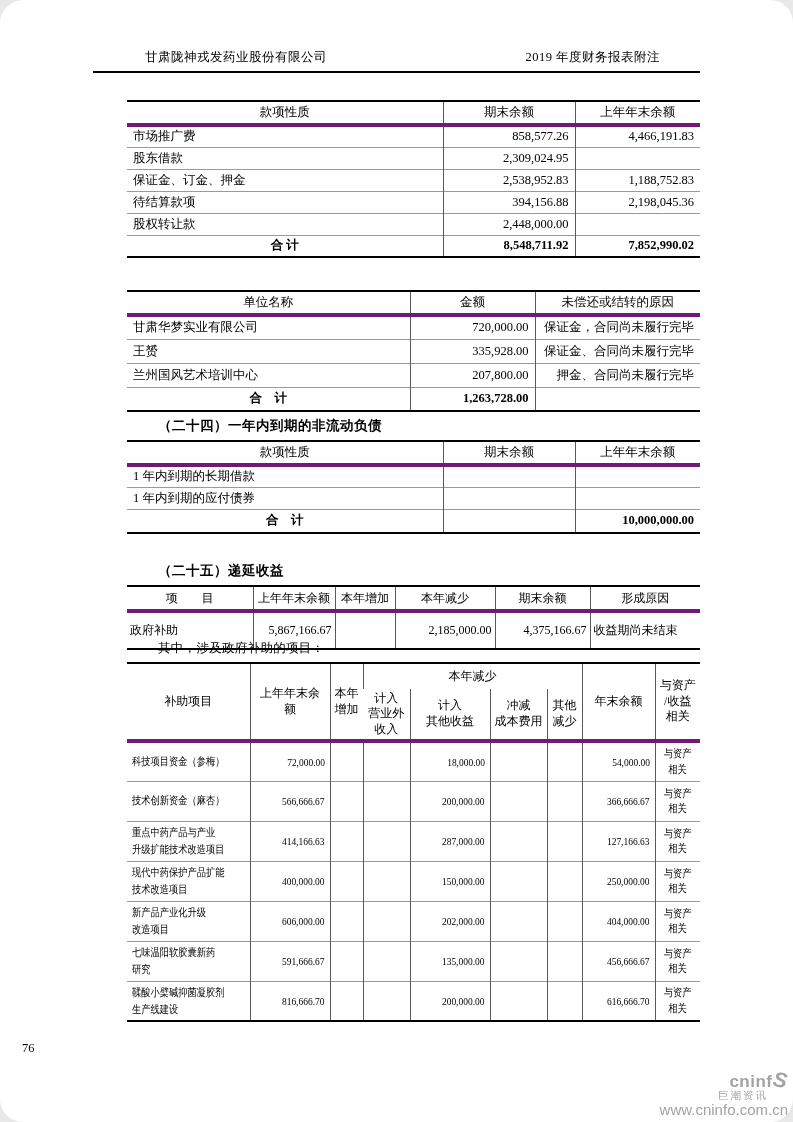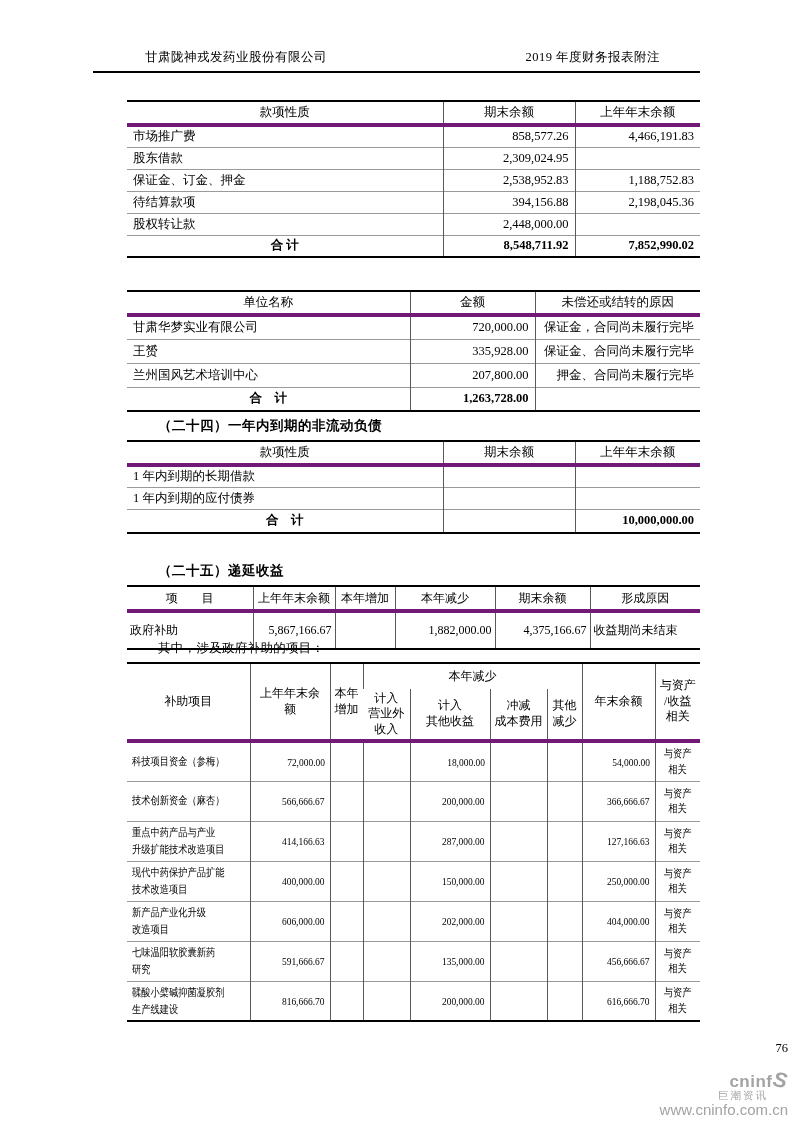--- a/index.html
+++ b/index.html
@@ -1,17 +1,17 @@
 <!DOCTYPE html>
 <html><head>
 <meta charset="utf-8">
 <style>
   html,body { margin:0; padding:0; background:#e8e8e8; }
   .page { position:relative; width:793px; height:1122px; margin:0 auto; background:#ffffff;
-          font-family:"Liberation Serif","DejaVu Serif",serif; color:#000; overflow:hidden; }
+          font-family:"Liberation Serif","DejaVu Serif",serif; color:#000; overflow:hidden;border-radius:23px; }
 
   
   .hdr { position:absolute; left:93px; top:46px; width:607px; height:25px; border-bottom:2px solid #000; font-size:12.5px; }
   .hdr .company  { position:absolute; left:52px; top:3px; letter-spacing:.5px; }
   .hdr .doctitle { position:absolute; right:40px; top:3px; letter-spacing:.5px; }
 
   
   .sec-title { position:absolute; left:158px; font-family:"Liberation Sans","DejaVu Sans",sans-serif;
                font-weight:bold; font-size:13.5px; letter-spacing:.5px; }
   .para { position:absolute; left:158px; font-size:12.5px; letter-spacing:.3px; }
@@ -38,21 +38,21 @@
   #t5 tbody td { padding:0 5px; }
 
   
   .cd  { display:inline-block; width:119%; transform:scaleX(.84); transform-origin:0 50%;
          white-space:pre-line; line-height:1.55; text-align:left; }
   .cdr { display:inline-block; transform:scaleX(.86); transform-origin:100% 50%; white-space:nowrap; }
   .cdc { display:inline-block; width:119%; margin-left:-9.5%; transform:scaleX(.84);
          transform-origin:50% 50%; white-space:pre-line; line-height:1.4; text-align:center; }
 
   
-  .pageno { position:absolute; top:1041px; left:0; width:788px; text-align:right; padding-left:22px;
+  .pageno { position:absolute; top:1041px; left:0; width:788px; text-align:left; padding-left:22px;
             font-size:12.5px; box-sizing:border-box; }
   .wm { position:absolute; right:5px; top:1068px; text-align:right; color:#a3a3a3;
         font-family:"Liberation Sans","DejaVu Sans",sans-serif; line-height:1.15; }
   .wm-top { font-weight:bold; font-size:17px; letter-spacing:.5px; }
   .wm-s { display:inline-block; font-size:21px; font-style:italic; transform:rotate(10deg); margin-left:1px; }
   .wm-brand { font-size:10.5px; letter-spacing:2px; padding-right:20px; margin-top:-3px; }
   .wm-url { font-size:15px; }
 </style>
 </head>
 <body>
@@ -202,21 +202,21 @@
         <td>本年减少</td>
         <td>期末余额</td>
         <td>形成原因</td>
       </tr>
     </thead>
     <tbody>
       <tr>
         <td class="l">政府补助</td>
         <td class="r">5,867,166.67</td>
         <td class="r"></td>
-        <td class="r">1,882,000.00</td>
+        <td class="r">2,185,000.00</td>
         <td class="r">4,375,166.67</td>
         <td class="l">收益期尚未结束</td>
       </tr>
     </tbody>
   </table>
 
   <div class="para" style="top:640px">其中，涉及政府补助的项目：</div>
 
   <table id="t5">
     <colgroup>

